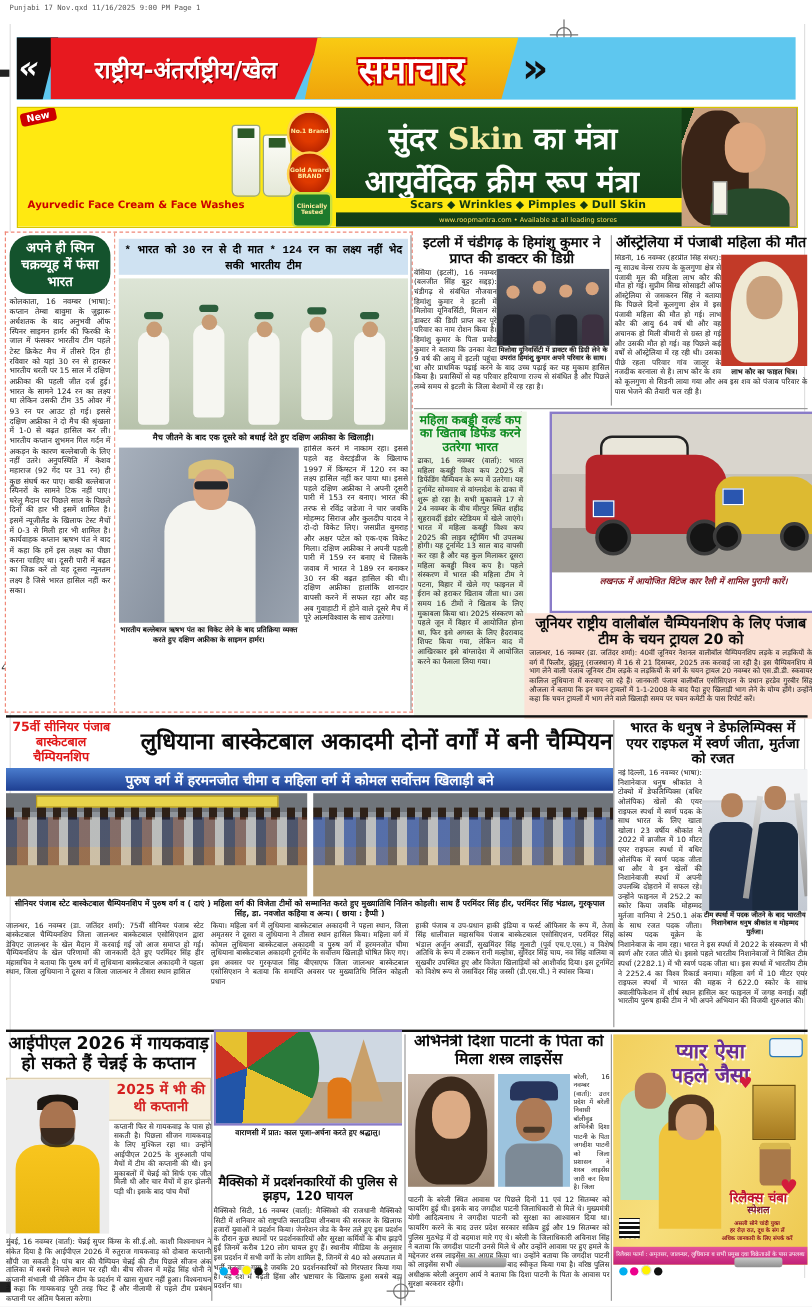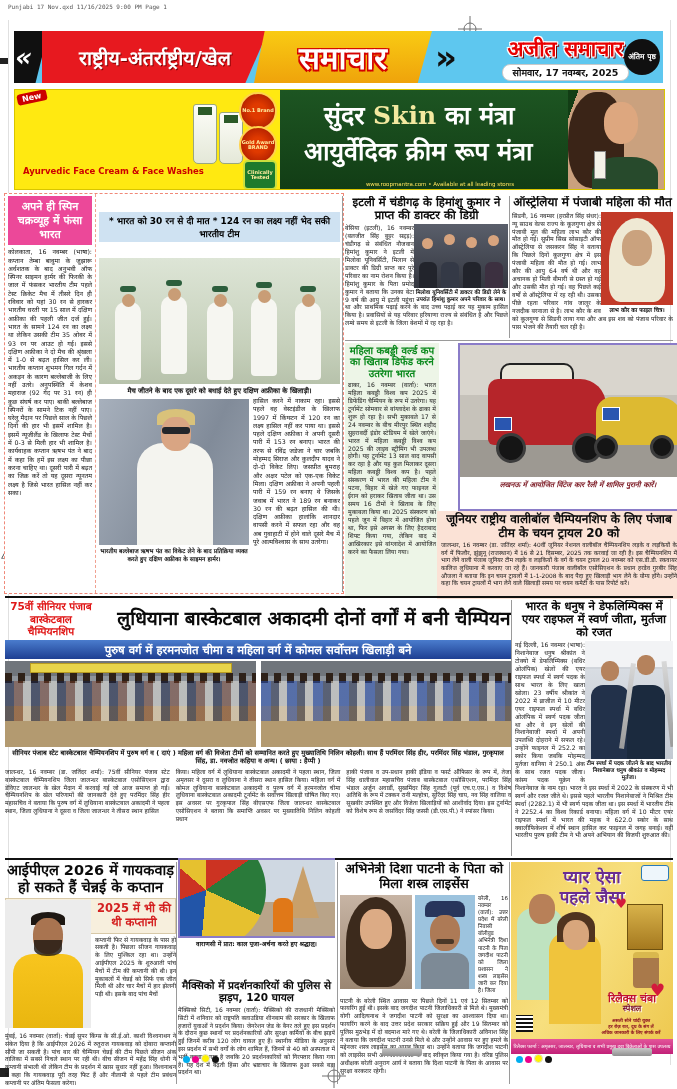--- a/index.html
+++ b/index.html
@@ -58,25 +58,25 @@
   .roop-contact{position:absolute;left:0;bottom:2px;width:320px;font-size:5.5px;color:#ffe45e;text-align:center;}
   .roop-woman{position:absolute;right:0;top:0;width:96px;height:99px;
           background:linear-gradient(110deg,#123d15 0 8%,#caa17e 8% 100%);overflow:hidden;}
   .hairL{position:absolute;right:40px;top:2px;width:56px;height:96px;background:#3a2417;border-radius:50% 40% 30% 40%;}
   .faceL{position:absolute;right:26px;top:12px;width:34px;height:42px;background:#dda77f;border-radius:46%;}
   .dressL{position:absolute;right:6px;bottom:-8px;width:66px;height:40px;background:#274a2c;border-radius:40% 40% 0 0;}
   .tubeS{position:absolute;right:58px;bottom:10px;width:10px;height:26px;background:#f4f2e8;border:1px solid #888;}
   
   .spread{left:4px;top:193px;width:338px;height:399px;border:1.5px dashed #f08878;display:flex;overflow:hidden;background:#fff;}
   .spin-col{flex:0 0 84px;padding:2px 3px 0 3px;border-right:1px dashed #f0a090;overflow:hidden;}
-  .spin-box{background:#ec4899;color:#fff;font-weight:bold;font-size:11px;text-align:center;line-height:1.25;
-          padding:4px 2px;margin-bottom:3px;}
+  .spin-box{background:#14532d;color:#fff;font-weight:bold;font-size:11px;text-align:center;line-height:1.25;
+          padding:4px 2px;margin-bottom:3px;border-radius:17px;}
   .main-col{flex:1;padding:2px 3px;overflow:hidden;}
   .c-head{font-size:19px;}
-  .c-sub{background:#cfe2f2;font-size:9px;font-weight:bold;text-align:center;padding:2px 1px;margin:16px 0;color:#000;}
+  .c-sub{background:#cfe2f2;font-size:9px;font-weight:bold;text-align:center;padding:2px 1px;margin:3px 0;color:#000;font-family:Liberation Mono, monospace;}
   .ph-team{width:100%;height:126px;background:linear-gradient(#dde5d6,#c6d0bb 70%,#b7c2ab);}
   .fig{position:absolute;bottom:4px;width:26px;height:78px;background:#f6f6f1;border-radius:10px 10px 4px 4px;}
   .fig:before{content:"";display:block;width:13px;height:13px;border-radius:50%;background:#c99d76;margin:-8px auto 0;}
   .fig:after{content:"";display:block;width:16px;height:6px;border-radius:3px;background:#2c5e3c;margin:-21px auto 0;}
   .ph-bowler{float:left;width:150px;height:146px;margin:2px 4px 0 0;
           background:linear-gradient(115deg,#a7b0bc,#818b99 60%,#9aa3af);}
   .bw-torso{position:absolute;left:38px;top:44px;width:76px;height:102px;background:#f4f4ef;border-radius:26px 26px 0 0;}
   .bw-face{position:absolute;left:62px;top:18px;width:30px;height:34px;background:#d9a583;border-radius:45%;}
   .bw-hair{position:absolute;left:58px;top:10px;width:38px;height:16px;background:#d9c27a;border-radius:50% 50% 0 0;}
   .bw-glass{position:absolute;left:63px;top:28px;width:28px;height:7px;background:#23262b;border-radius:3px;}
@@ -183,40 +183,36 @@
   <div class="abs" style="left:8px;top:20px;width:1px;height:1045px;background:#e0e0e0;"></div>
   <div class="abs" style="left:670px;top:20px;width:1px;height:1045px;background:#e0e0e0;"></div>
 
   <div class="abs masthead">
     <div class="mh-black">«</div>
     <div class="mh-red">राष्ट्रीय-अंतर्राष्ट्रीय/खेल</div>
     <div class="mh-yellow">
       <span class="mh-samachar">समाचार</span>
     </div>
     <div class="mh-chev">»</div>
-    <div class="mh-blue">
-      <span class="mh-paper">अजीत समाचार</span>
-      <span class="mh-date">सोमवार, 17 नवम्बर, 2025</span>
-      <span class="mh-circle">अंतिम पृष्ठ</span>
-    </div>
   </div>
 
   <div class="abs roopad">
     <div class="roop-left">
       <span class="roop-new">New</span>
       <div class="roop-tag">Ayurvedic Face Cream &amp; Face Washes</div>
       <div class="tube" style="left:178px;top:14px;"></div>
       <div class="tube" style="left:204px;top:22px;height:50px;"></div>
       <div class="badge" style="right:3px;top:2px;">No.1 Brand</div>
       <div class="badge" style="right:3px;top:36px;">Gold Award BRAND</div>
       <div class="badge" style="right:3px;top:70px;width:30px;height:26px;border-radius:5px;background:#1d7a2c;border-color:#cadf3e;">Clinically Tested</div>
     </div>
     <div class="roop-right">
       <div class="roop-h1"><span>सुंदर </span><span class="roop-skin">Skin</span><span> का मंत्रा</span></div>
       <div class="roop-h2">आयुर्वेदिक क्रीम रूप मंत्रा</div>
+      <div class="roop-strip">Scars  ◆  Wrinkles  ◆  Pimples  ◆  Dull Skin</div>
       <div class="roop-contact">www.roopmantra.com  •  Available at all leading stores</div>
       <div class="roop-woman photo">
         <div class="hairL"></div>
         <div class="faceL"></div>
         <div class="dressL"></div>
         <div class="tubeS"></div>
       </div>
     </div>
   </div>
 

